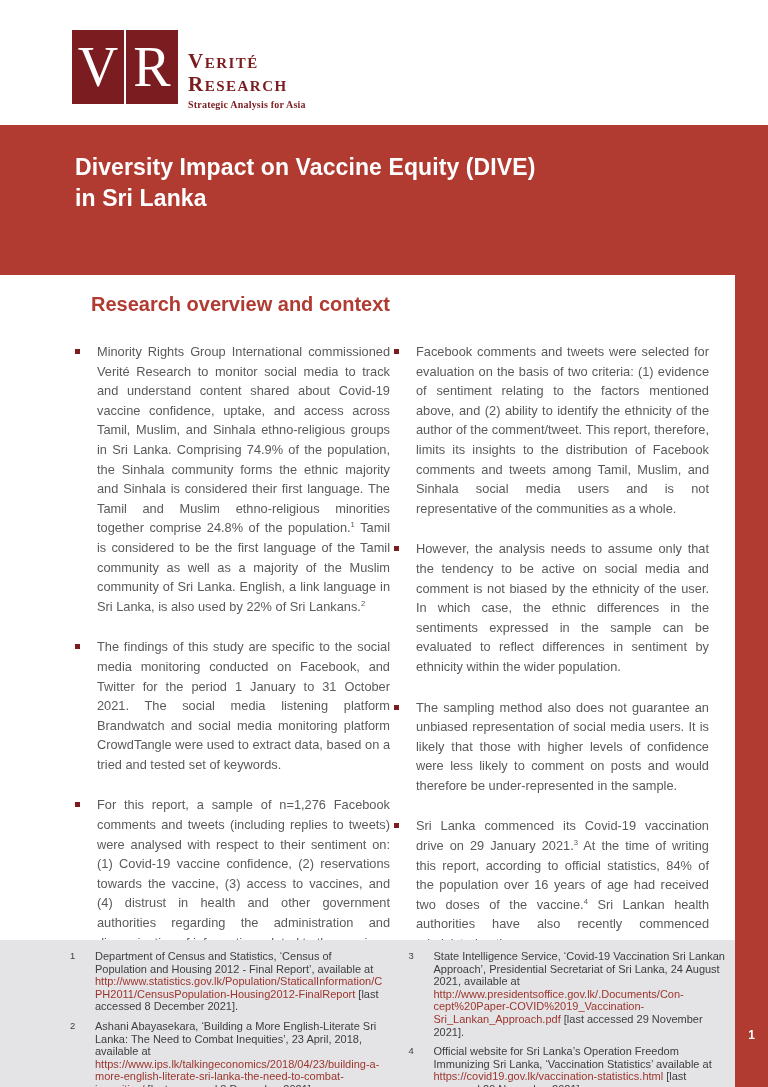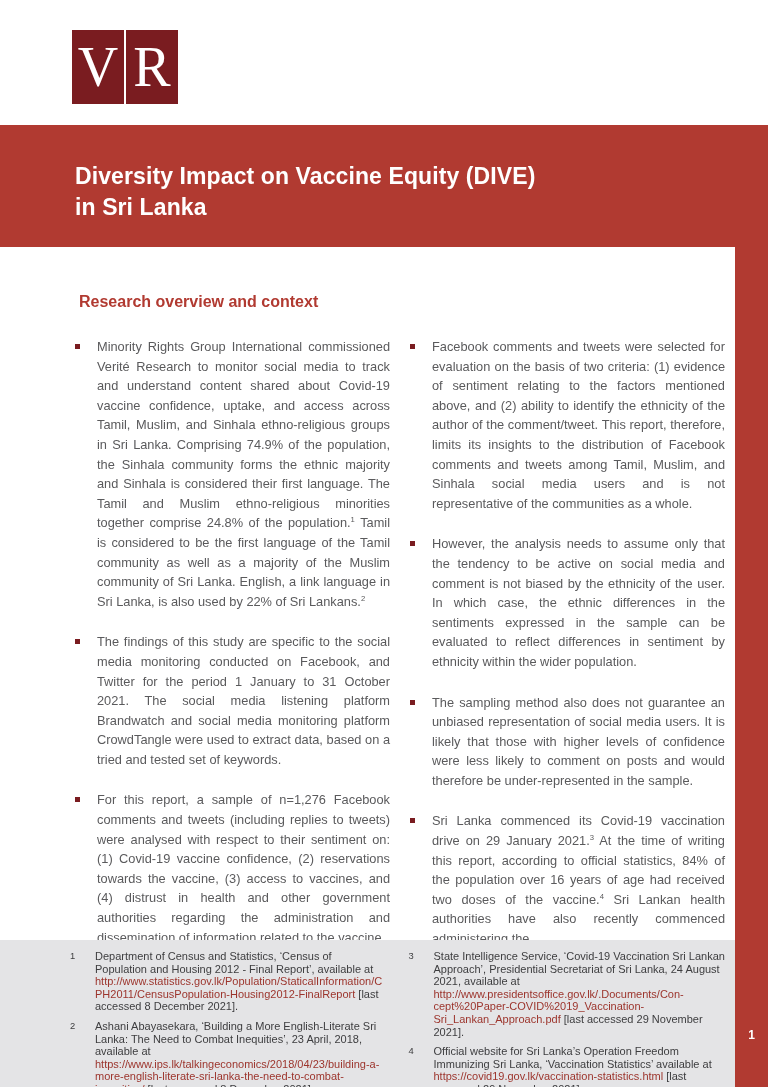--- a/index.html
+++ b/index.html
@@ -47,24 +47,24 @@
     margin-top: 2px;
     letter-spacing: 0.2px;
   }
 
   
   .banner {
     position: absolute;
     left: 0;
     top: 125px;
     width: 768px;
-    height: 122px;
+    height: 150px;
     background: #b13a31;
     box-sizing: border-box;
-    padding: 36px 0 0 75px;
+    padding: 27px 0 0 75px;
   }
   .banner-title {
     color: #ffffff;
     font-size: 23px;
     font-weight: 700;
     line-height: 31px;
     letter-spacing: 0.1px;
   }
   .banner-date {
     color: rgba(255,255,255,0.93);
@@ -95,26 +95,26 @@
   }
 
   
   .content {
     position: absolute;
     left: 75px;
     top: 293px;
     width: 650px;
   }
   .section-heading {
-    margin: 0 0 26px 4px;
+    margin: 0 0 26px 16px;
     color: #b13a31;
-    font-size: 16px;
-    font-weight: 700;
-  }
-  .columns { display: flex; gap: 20px; }
+    font-size: 20px;
+    font-weight: 700;
+  }
+  .columns { display: flex; gap: 4px; }
   .col { width: 315px; }
 
   .bullet-item { display: flex; margin-bottom: 21px; }
   .bullet-marker {
     flex: none;
     width: 5px;
     height: 5px;
     background: #7a1c20;
     margin-top: 7px;
     margin-right: 17px;
@@ -163,20 +163,25 @@
   .fn-text .link { color: #9c342c; }
 </style>
 </head>
 <body>
 
 <div class="page">
 
   <div class="logo">
     <div class="logo-block">V</div>
     <div class="logo-block">R</div>
+    <div class="logo-words">
+      <div class="logo-word">VERITÉ</div>
+      <div class="logo-word">RESEARCH</div>
+      <div class="logo-tagline">Strategic Analysis for Asia</div>
+    </div>
   </div>
 
   <div class="banner">
     <div class="banner-title">
       <div>Diversity Impact on Vaccine Equity (DIVE)</div>
       <div>in Sri Lanka</div>
     </div>
   </div>
 
   <div class="content">

